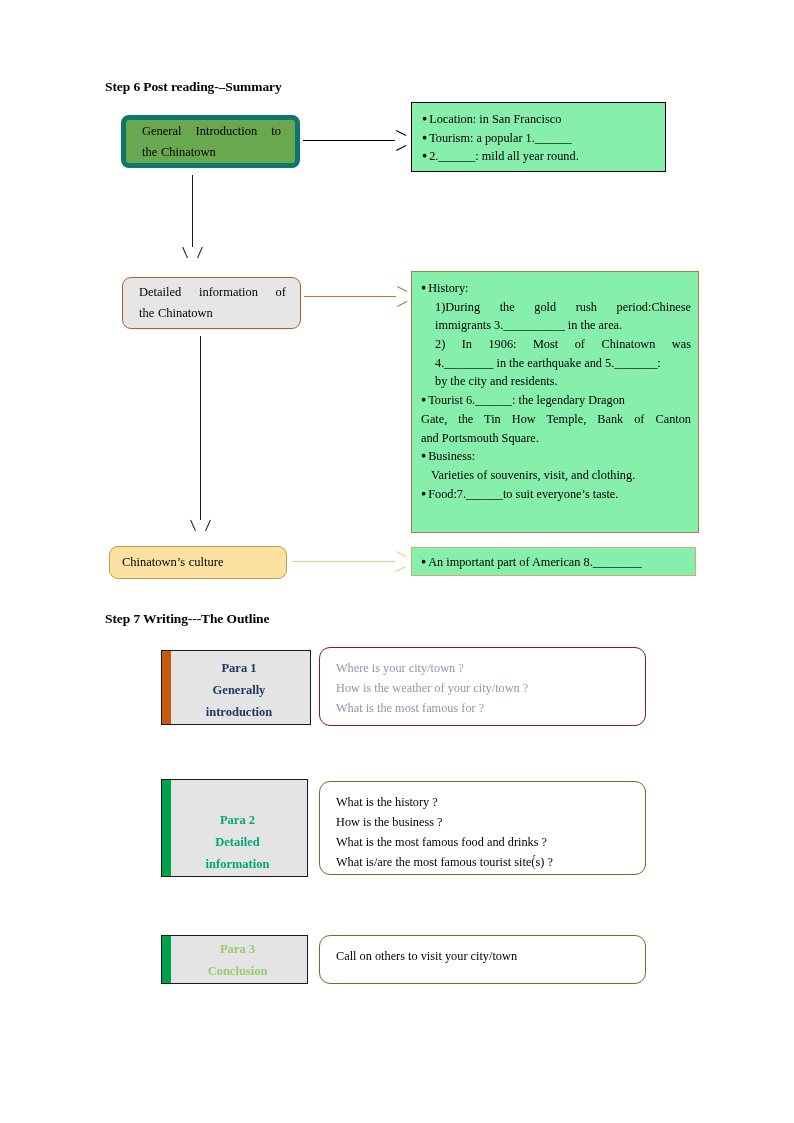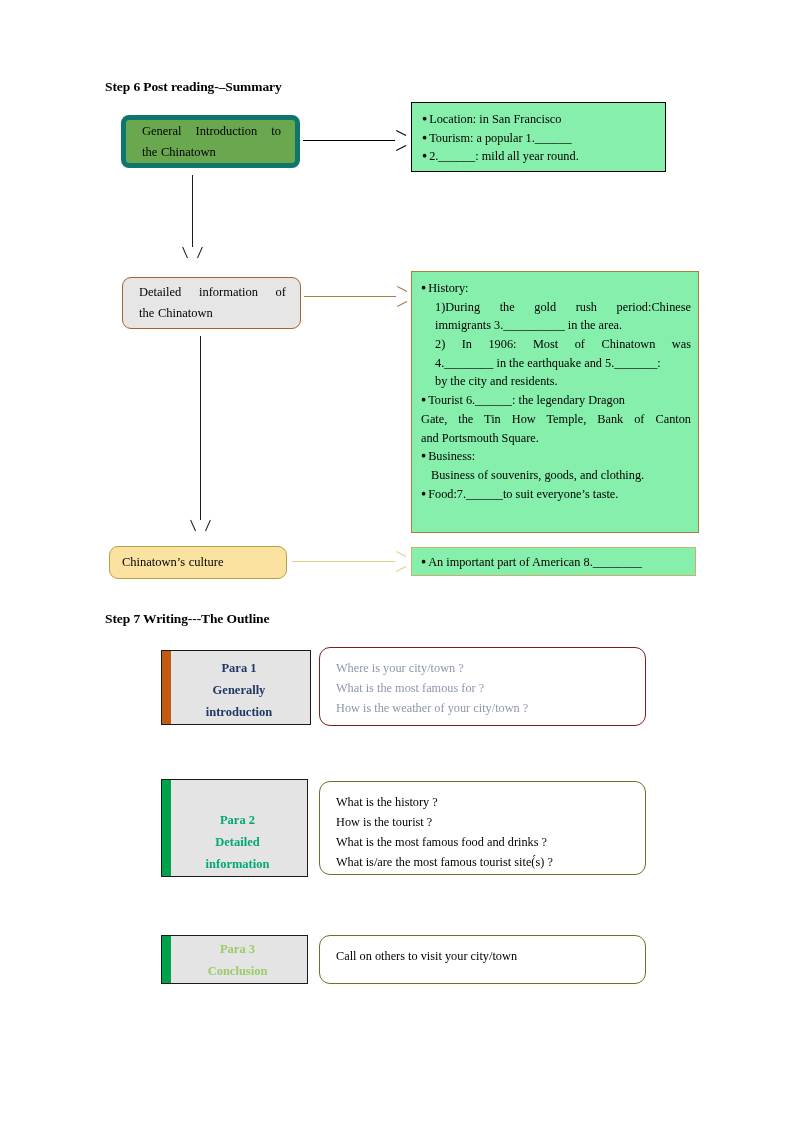--- a/index.html
+++ b/index.html
@@ -243,21 +243,21 @@
     <span class="bullet-line">History:</span>
     <span class="jline indent1">1)During   the   gold   rush   period:Chinese</span>
     <span class="plain-line indent1">immigrants 3.__________ in the area.</span>
     <span class="jline indent1">2) In  1906:     Most  of  Chinatown  was</span>
     <span class="plain-line indent1">4.________ in the earthquake and 5._______:</span>
     <span class="plain-line indent1">by the city and residents.</span>
     <span class="bullet-line">Tourist  6.______:   the  legendary  Dragon</span>
     <span class="jline">Gate,  the  Tin  How  Temple,  Bank  of  Canton</span>
     <span class="plain-line">and Portsmouth Square.</span>
     <span class="bullet-line">Business:</span>
-    <span class="plain-line indent-sm">Business  of  souvenirs, goods, and clothing.</span>
+    <span class="plain-line indent-sm">Varieties  of  souvenirs, visit, and clothing.</span>
     <span class="bullet-line">Food:7.______to suit everyone’s taste.</span>
   </div>
 
   <div class="v-arrow" style="left:185px; top:336px; height:194px;">
     <span class="shaft" style="height:184px;"></span>
     <span class="head" style="top:183px;"></span>
   </div>
 
   <div class="abs flow-box" id="box-culture">
     <span class="flow-text">
@@ -279,35 +279,35 @@
   <div class="abs para-label" id="para1-label">
     <span class="para-bar"></span>
     <span class="inner">
       <span style="display:block">Para 1</span>
       <span style="display:block">Generally</span>
       <span style="display:block">introduction</span>
     </span>
   </div>
   <div class="abs qbox" id="para1-qbox">
     <span class="qline">Where is your city/town ?</span>
+    <span class="qline">How is the weather of your city/town ?</span>
     <span class="qline">What is the most famous for ?</span>
-    <span class="qline">How is the weather of your city/town ?</span>
   </div>
 
   <div class="abs para-label" id="para2-label">
     <span class="para-bar"></span>
     <span class="inner">
       <span style="display:block">Para 2</span>
       <span style="display:block">Detailed</span>
       <span style="display:block">information</span>
     </span>
   </div>
   <div class="abs qbox" id="para2-qbox">
     <span class="qline">What is the history ?</span>
-    <span class="qline">How is the tourist ?</span>
+    <span class="qline">How is the business ?</span>
     <span class="qline">What is the most famous food and drinks ?</span>
     <span class="qline">What is/are the most famous tourist site(́s) ?</span>
   </div>
 
   <div class="abs para-label" id="para3-label">
     <span class="para-bar"></span>
     <span class="inner">
       <span style="display:block">Para  3</span>
       <span style="display:block">Conclusion</span>
     </span>

